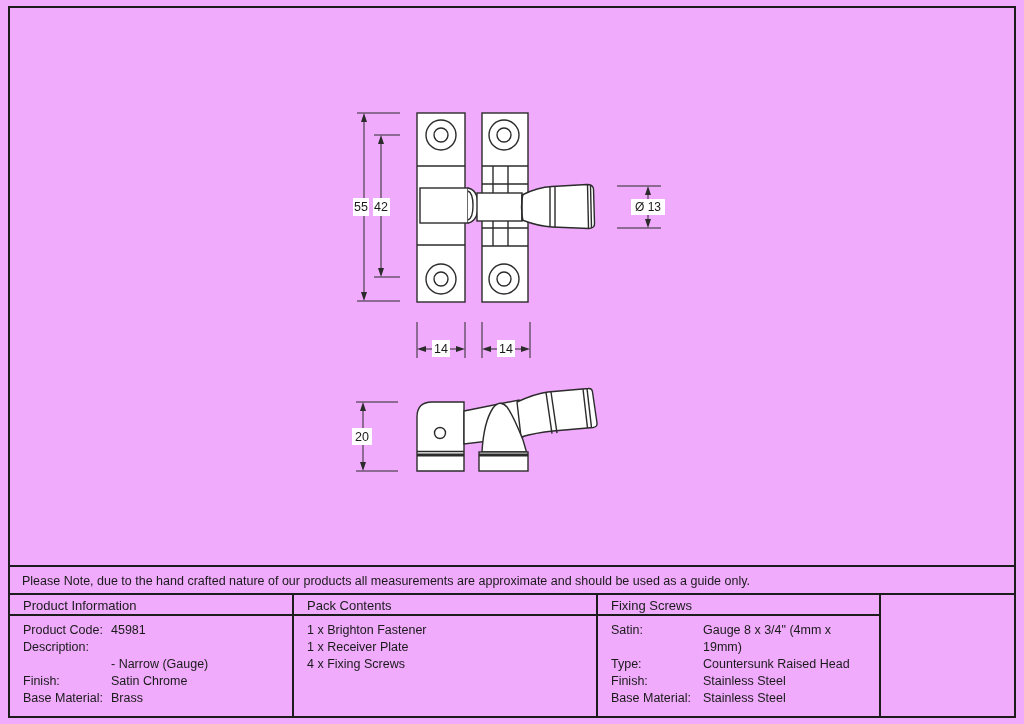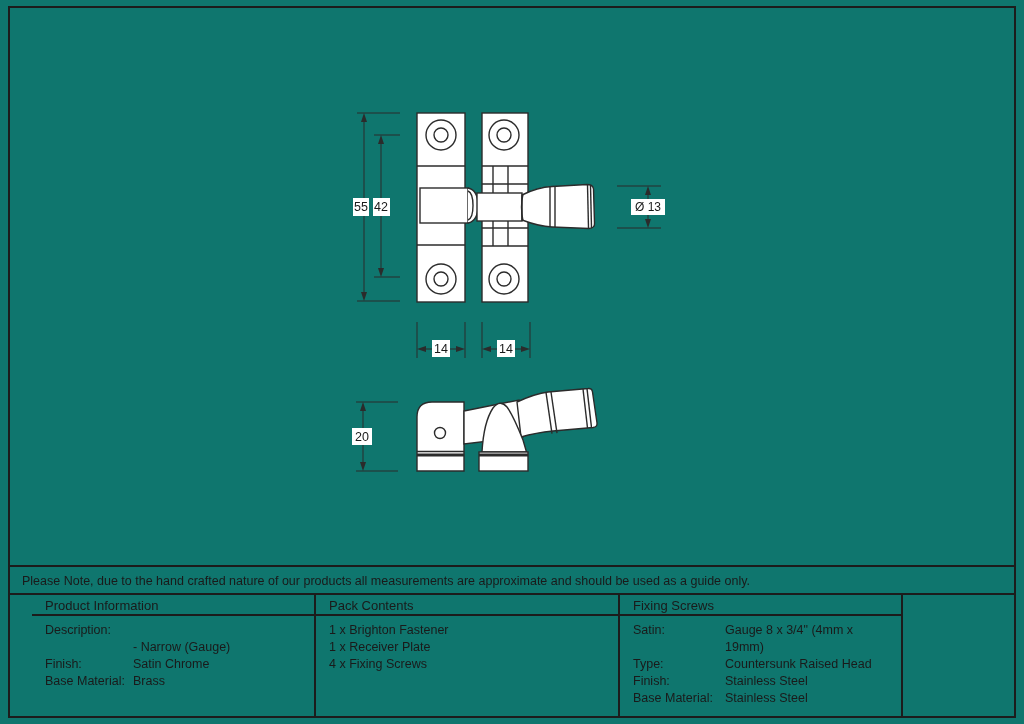--- a/index.html
+++ b/index.html
@@ -1,27 +1,27 @@
 <!DOCTYPE html>
 <html><head>
 <meta charset="utf-8">
 <style>
   html,body{margin:0;padding:0;background:#e8e8e8;}
-  .page{position:relative;width:1024px;height:724px;background:#0f766e;
+  .page{position:relative;width:1024px;height:724px;background:#f0abfc;
         font-family:"Liberation Sans",sans-serif;color:#1a1a1a;overflow:hidden;}
   .frame{position:absolute;left:8px;top:6px;width:1008px;height:712px;
          border:2px solid #1c1c1c;box-sizing:border-box;}
   svg text{font-family:"Liberation Sans",sans-serif;}
   .note-bar{position:absolute;left:8px;top:565px;width:1008px;height:28px;
             box-sizing:border-box;border-top:2px solid #1c1c1c;
             font-size:12.5px;padding:7px 0 0 14px;}
   .spec-table{position:absolute;left:10px;top:593px;width:1004px;height:123px;
               display:flex;box-sizing:border-box;border-top:2px solid #1c1c1c;}
   .col{box-sizing:border-box;border-right:2px solid #1c1c1c;height:100%;}
-  .col.c1{width:284px;margin-left:22px;} .col.c2{width:304px;} .col.c3{width:283px;}
+  .col.c1{width:284px;} .col.c2{width:304px;} .col.c3{width:283px;}
   .col.c4{flex:1;border-right:none;}
   .col-header{box-sizing:border-box;height:21px;border-bottom:2px solid #1c1c1c;
               padding:3px 0 0 13px;font-size:13px;}
   .col-body{padding:6px 6px 0 13px;font-size:12.5px;line-height:17px;}
   .kv{display:flex;}
   .c1 .kv .lbl{width:88px;flex:none;}
   .c3 .kv .lbl{width:92px;flex:none;}
   .kv .val{flex:1;}
   .logo-wrap{display:flex;flex-direction:column;align-items:center;padding-top:29px;}
   .logo{position:relative;width:126px;height:48px;}
@@ -170,20 +170,24 @@
   <div class="note-bar">
     <span>Please Note, due to the hand crafted nature of our products all measurements are approximate and should be used as a guide only.</span>
   </div>
 
   <div class="spec-table">
 
     <div class="col c1">
       <div class="col-header">Product Information</div>
       <div class="col-body">
         <div class="kv">
+          <span class="lbl">Product Code:</span>
+          <span class="val">45981</span>
+        </div>
+        <div class="kv">
           <span class="lbl">Description:</span>
         </div>
         <div class="kv">
           <span class="lbl"></span>
           <span class="val">- Narrow (Gauge)</span>
         </div>
         <div class="kv">
           <span class="lbl">Finish:</span>
           <span class="val">Satin Chrome</span>
         </div>

